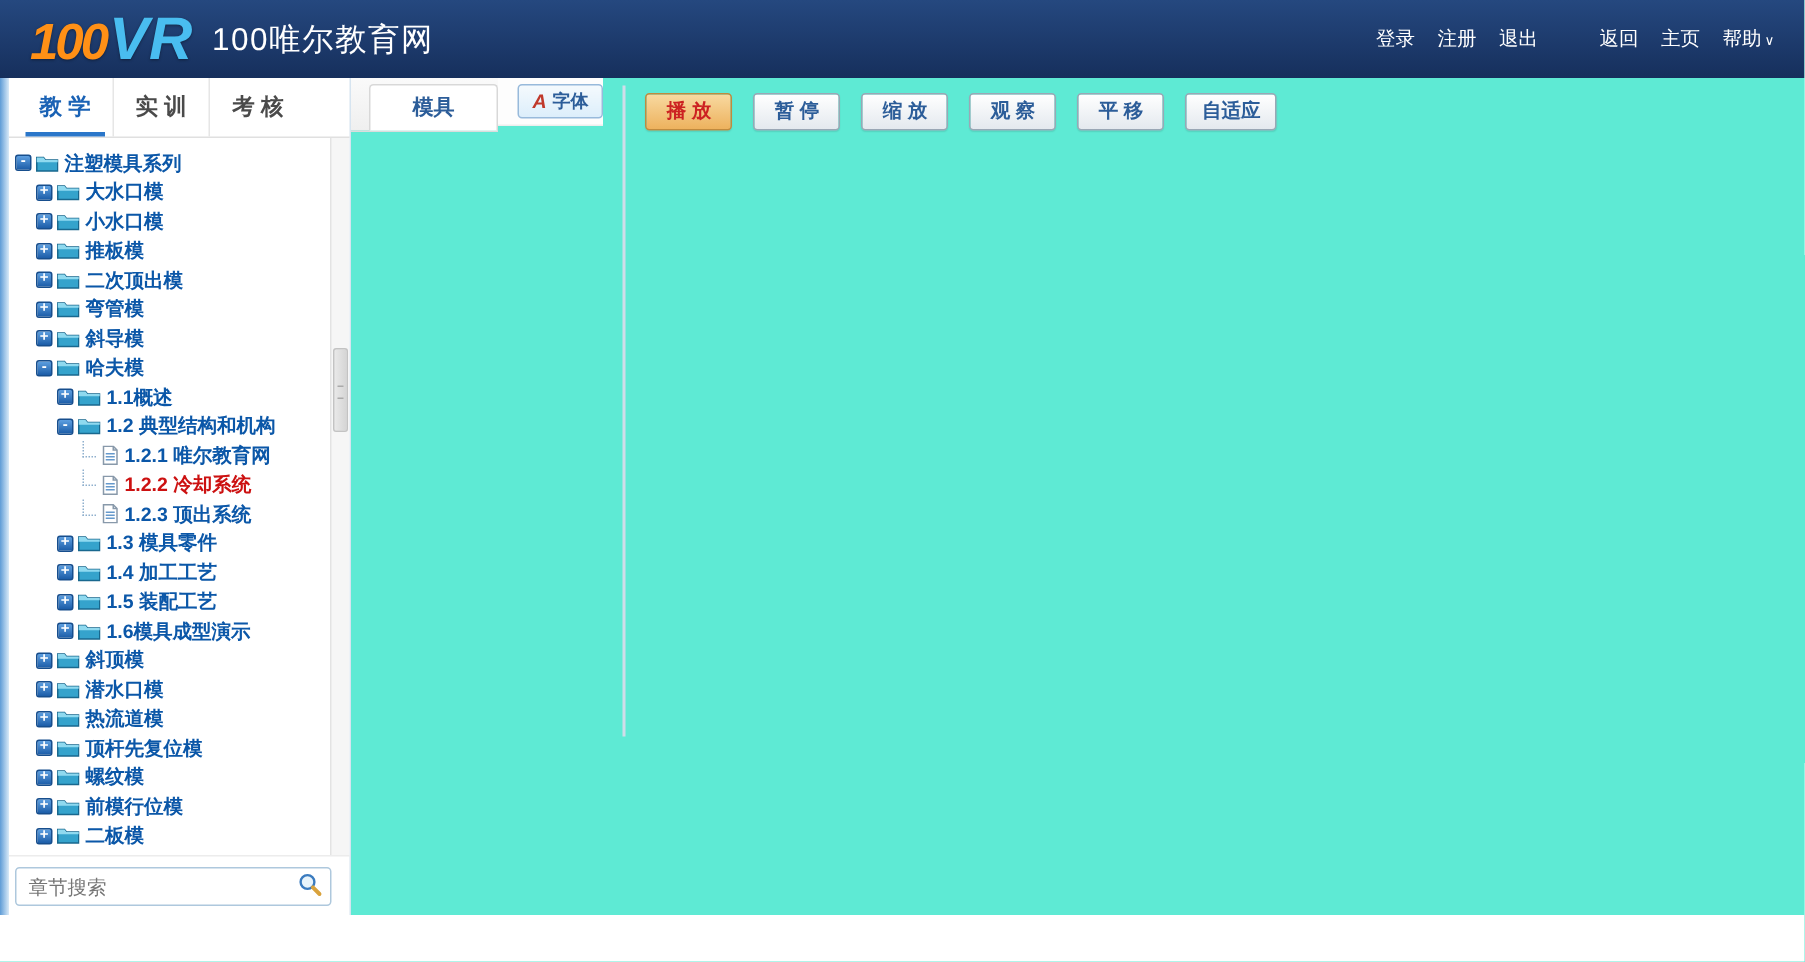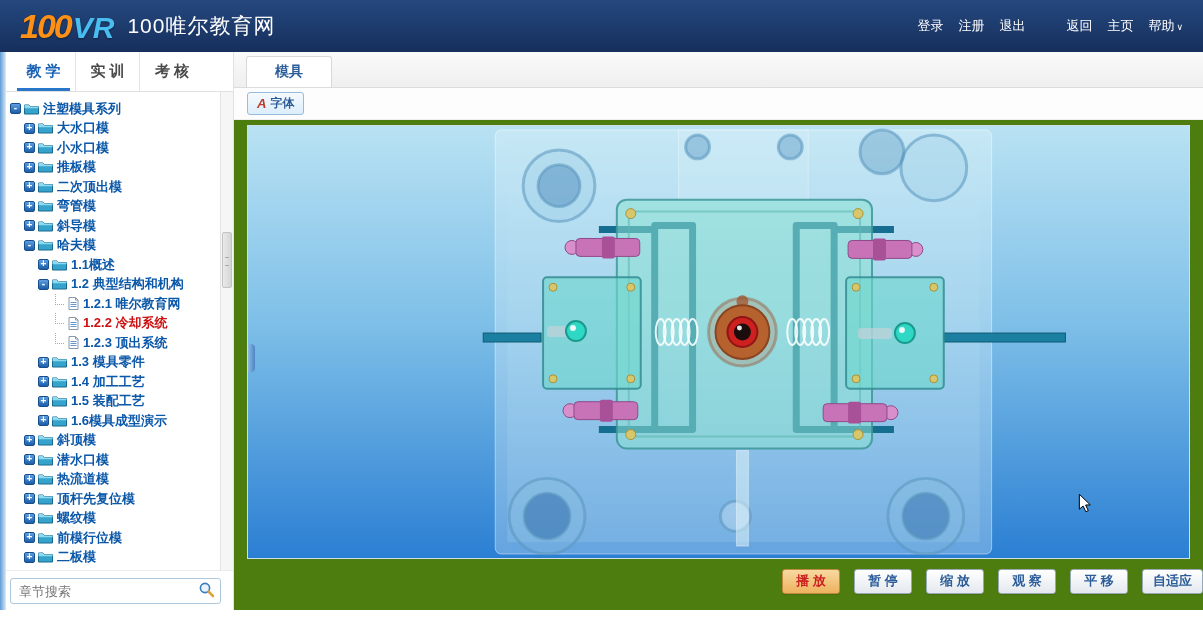--- a/index.html
+++ b/index.html
@@ -3,21 +3,21 @@
 <meta charset="utf-8">
 <style>
   *{box-sizing:border-box;margin:0;padding:0}
   html,body{width:1203px;height:641px;overflow:hidden}
   body{font-family:"Liberation Sans","DejaVu Sans",sans-serif;background:#fff}
 
   
   .topbar{height:52px;background:linear-gradient(#25487f,#162f5c);display:flex;align-items:center;padding:12px 20px;color:#fff}
   .logo{display:flex;align-items:baseline;font-style:italic;font-weight:bold;cursor:pointer}
   .logo-100{color:#ff9016;font-size:34px;letter-spacing:-2px;text-shadow:0 1px 2px rgba(0,0,0,.4)}
-  .logo-vr{color:#49bdf0;font-size:30px;margin-left:2px;text-shadow:0 1px 2px rgba(0,0,0,.4)}
+  .logo-vr{color:#49bdf0;font-size:40px;margin-left:2px;text-shadow:0 1px 2px rgba(0,0,0,.4)}
   .site-title{font-size:21px;margin-left:13px;letter-spacing:1px}
   .top-nav{margin-left:auto;font-size:13px;display:flex;align-items:flex-end}
   .nav-link{color:#fff;text-decoration:none;margin-left:15px;white-space:nowrap}
   .nav-link.gap{margin-left:41px}
   .nav-link .caret{font-size:9px;margin-left:2px}
 
   
   .content{display:flex;height:558px}
 
   
@@ -40,21 +40,21 @@
   .ticon{display:inline-flex;margin-right:3px}
   .sscroll{position:absolute;right:0;top:0;bottom:0;width:13px;background:#f6f6f6;border-left:1px solid #e3e3e3;cursor:pointer}
   .sscroll .thumb{position:absolute;left:1px;right:1px;top:140px;height:56px;background:linear-gradient(90deg,#e9e9e9,#d5d5d5);border:1px solid #c3c3c3;border-radius:2px}
   .sscroll .thumb::after{content:"";position:absolute;left:2px;right:2px;top:24px;height:7px;border-top:1px solid #aaa;border-bottom:1px solid #aaa}
   .search-row{height:40px;padding:7px 12px 7px 10px;border-top:1px solid #ececec}
   .search-box{display:flex;align-items:center;height:26px;border:1px solid #aec8dd;border-radius:3px;padding:0 4px 0 8px;background:#fff}
   .search-box input{flex:1;border:none;outline:none;font-size:13px;color:#444;min-width:0;background:transparent}
   .search-btn{background:none;border:none;cursor:pointer;display:flex;padding:1px}
 
   
-  .main{flex:1;display:flex;flex-direction:column;background:#4d7c0f;min-width:0}
+  .main{flex:1;display:flex;flex-direction:row;background:#5eead4;min-width:0}
   .tabbar{height:36px;background:linear-gradient(#fafafa,#efefef);border-bottom:1px solid #dcdcdc;display:flex;align-items:flex-end;padding-left:12px}
   .tab-mold{height:31px;padding:0 28px;background:#fff;border:1px solid #d8d8d8;border-bottom:none;border-radius:3px 3px 0 0;display:flex;align-items:center;font-size:14px;font-weight:bold;color:#2c5d99;cursor:pointer}
   .toolbar{height:32px;display:flex;align-items:center;padding-left:13px;background:#fdfdfd;border-bottom:1px solid #eee}
   .font-btn{display:flex;align-items:center;gap:4px;height:23px;padding:0 9px;border:1px solid #98badb;border-radius:3px;background:linear-gradient(#f5fafd,#dceefb);color:#2c5d99;font-size:12px;font-weight:bold;cursor:pointer}
   .font-icon{color:#c0392b;font-weight:bold;font-style:italic;font-size:13px;line-height:1}
   .viewer{position:relative;margin:5px 13px 0;height:434px;border:1px solid #cfdde9;overflow:hidden;cursor:default}
   .viewer svg.scene{position:absolute;inset:0;width:100%;height:100%;display:block}
   .collapse-handle{position:absolute;left:0;top:218px;width:7px;height:28px;background:linear-gradient(90deg,#8ab8e4,#4d86c4);border-radius:0 4px 4px 0;cursor:pointer;z-index:3}
   .controls{height:44px;display:flex;align-items:center;justify-content:flex-end;gap:14px}
   .ctrl-btn{min-width:58px;height:25px;padding:0 10px;border:1px solid #9aa7b5;border-radius:3px;background:linear-gradient(#ffffff,#e4e9ee);font-size:13px;font-weight:bold;color:#2c5d99;cursor:pointer;box-shadow:0 1px 1px rgba(0,0,0,.1);font-family:inherit}

